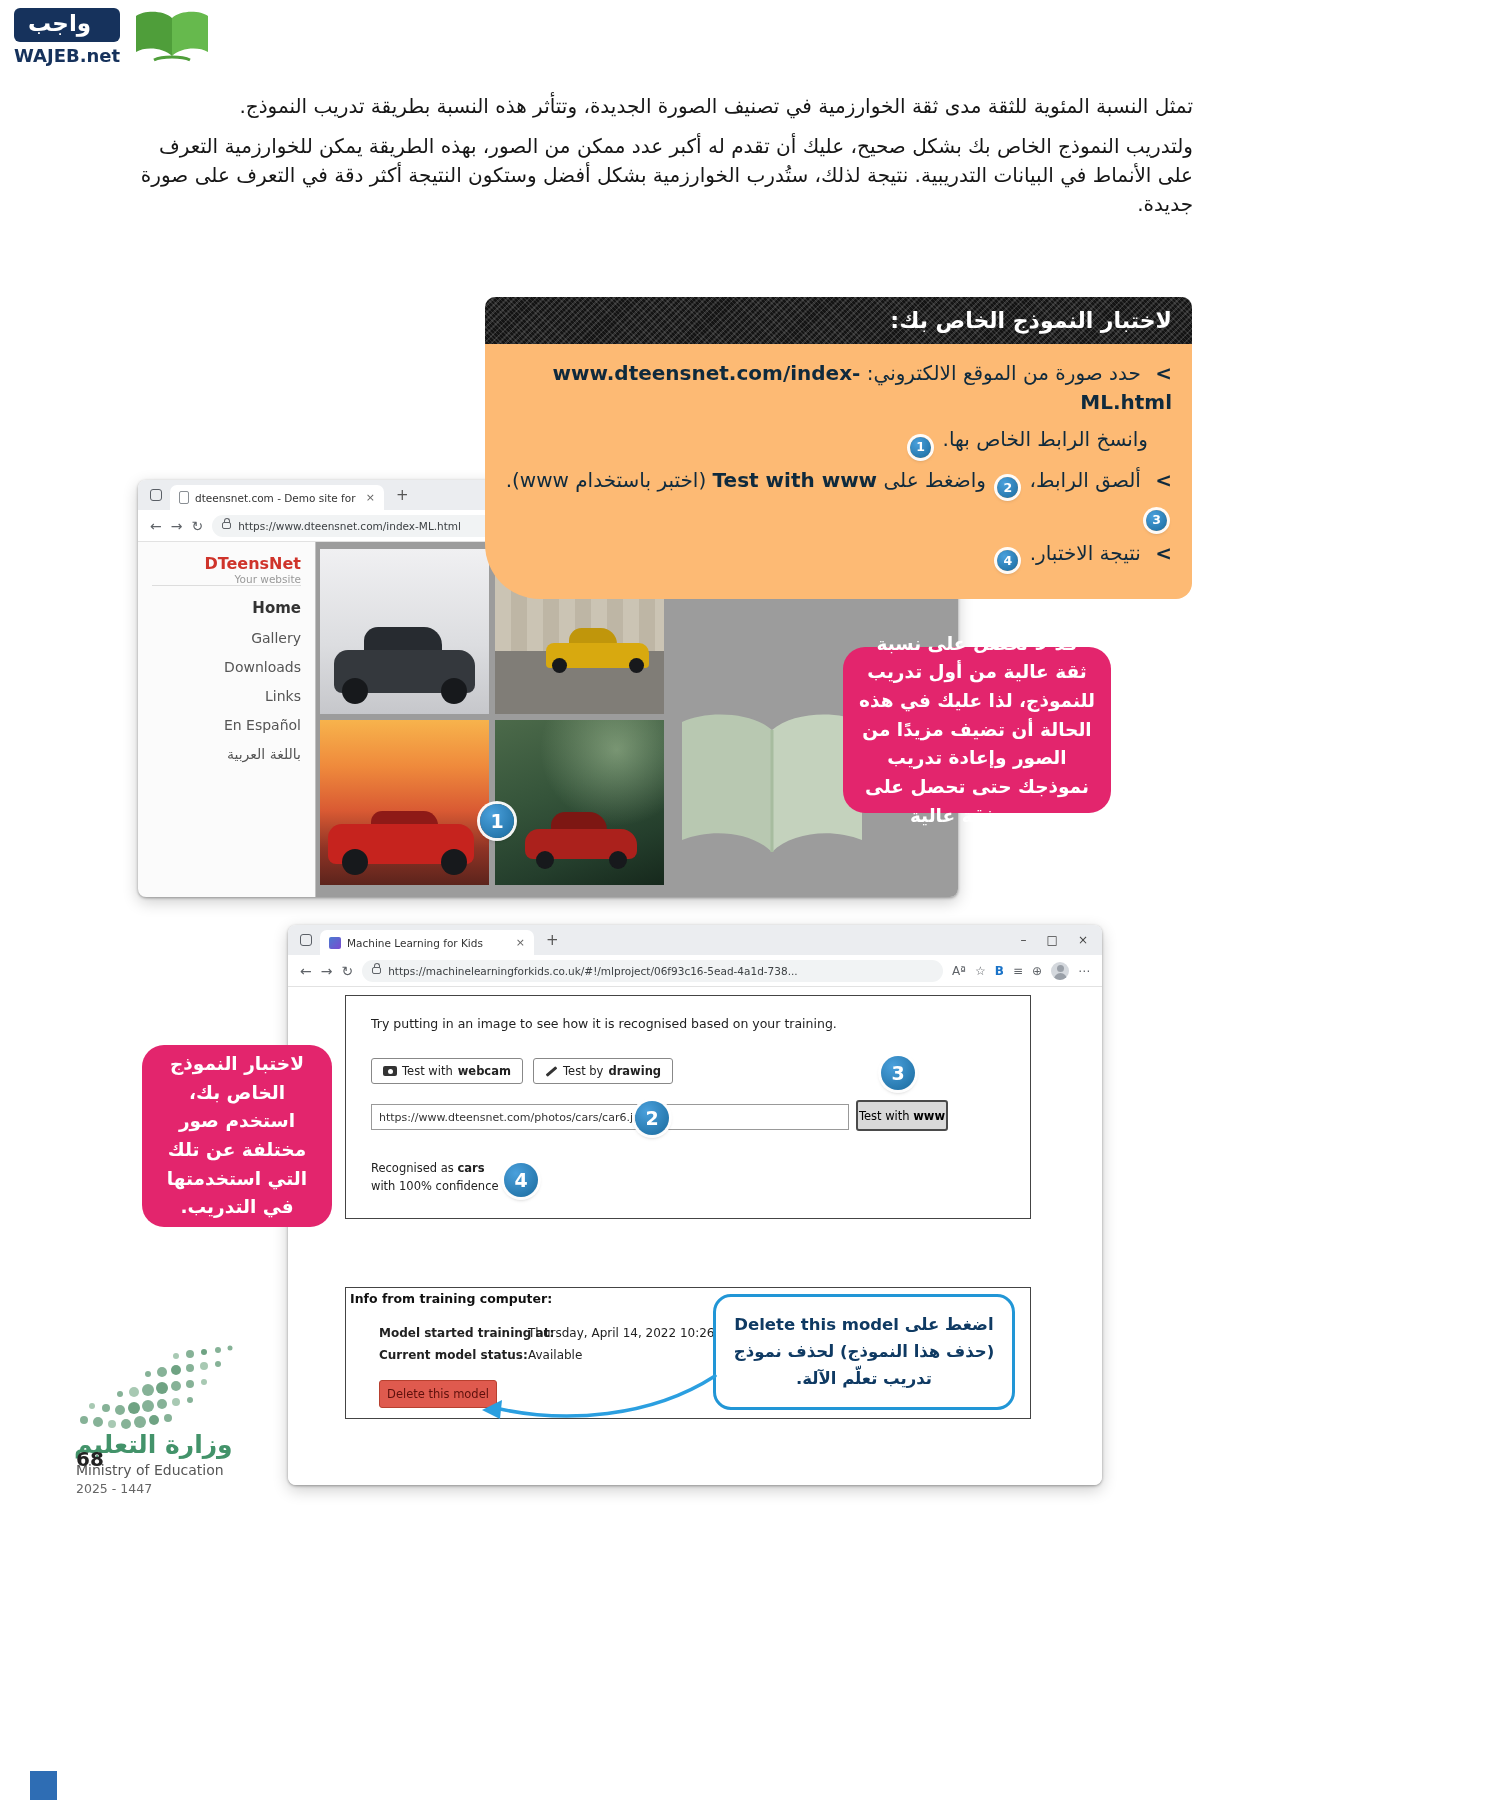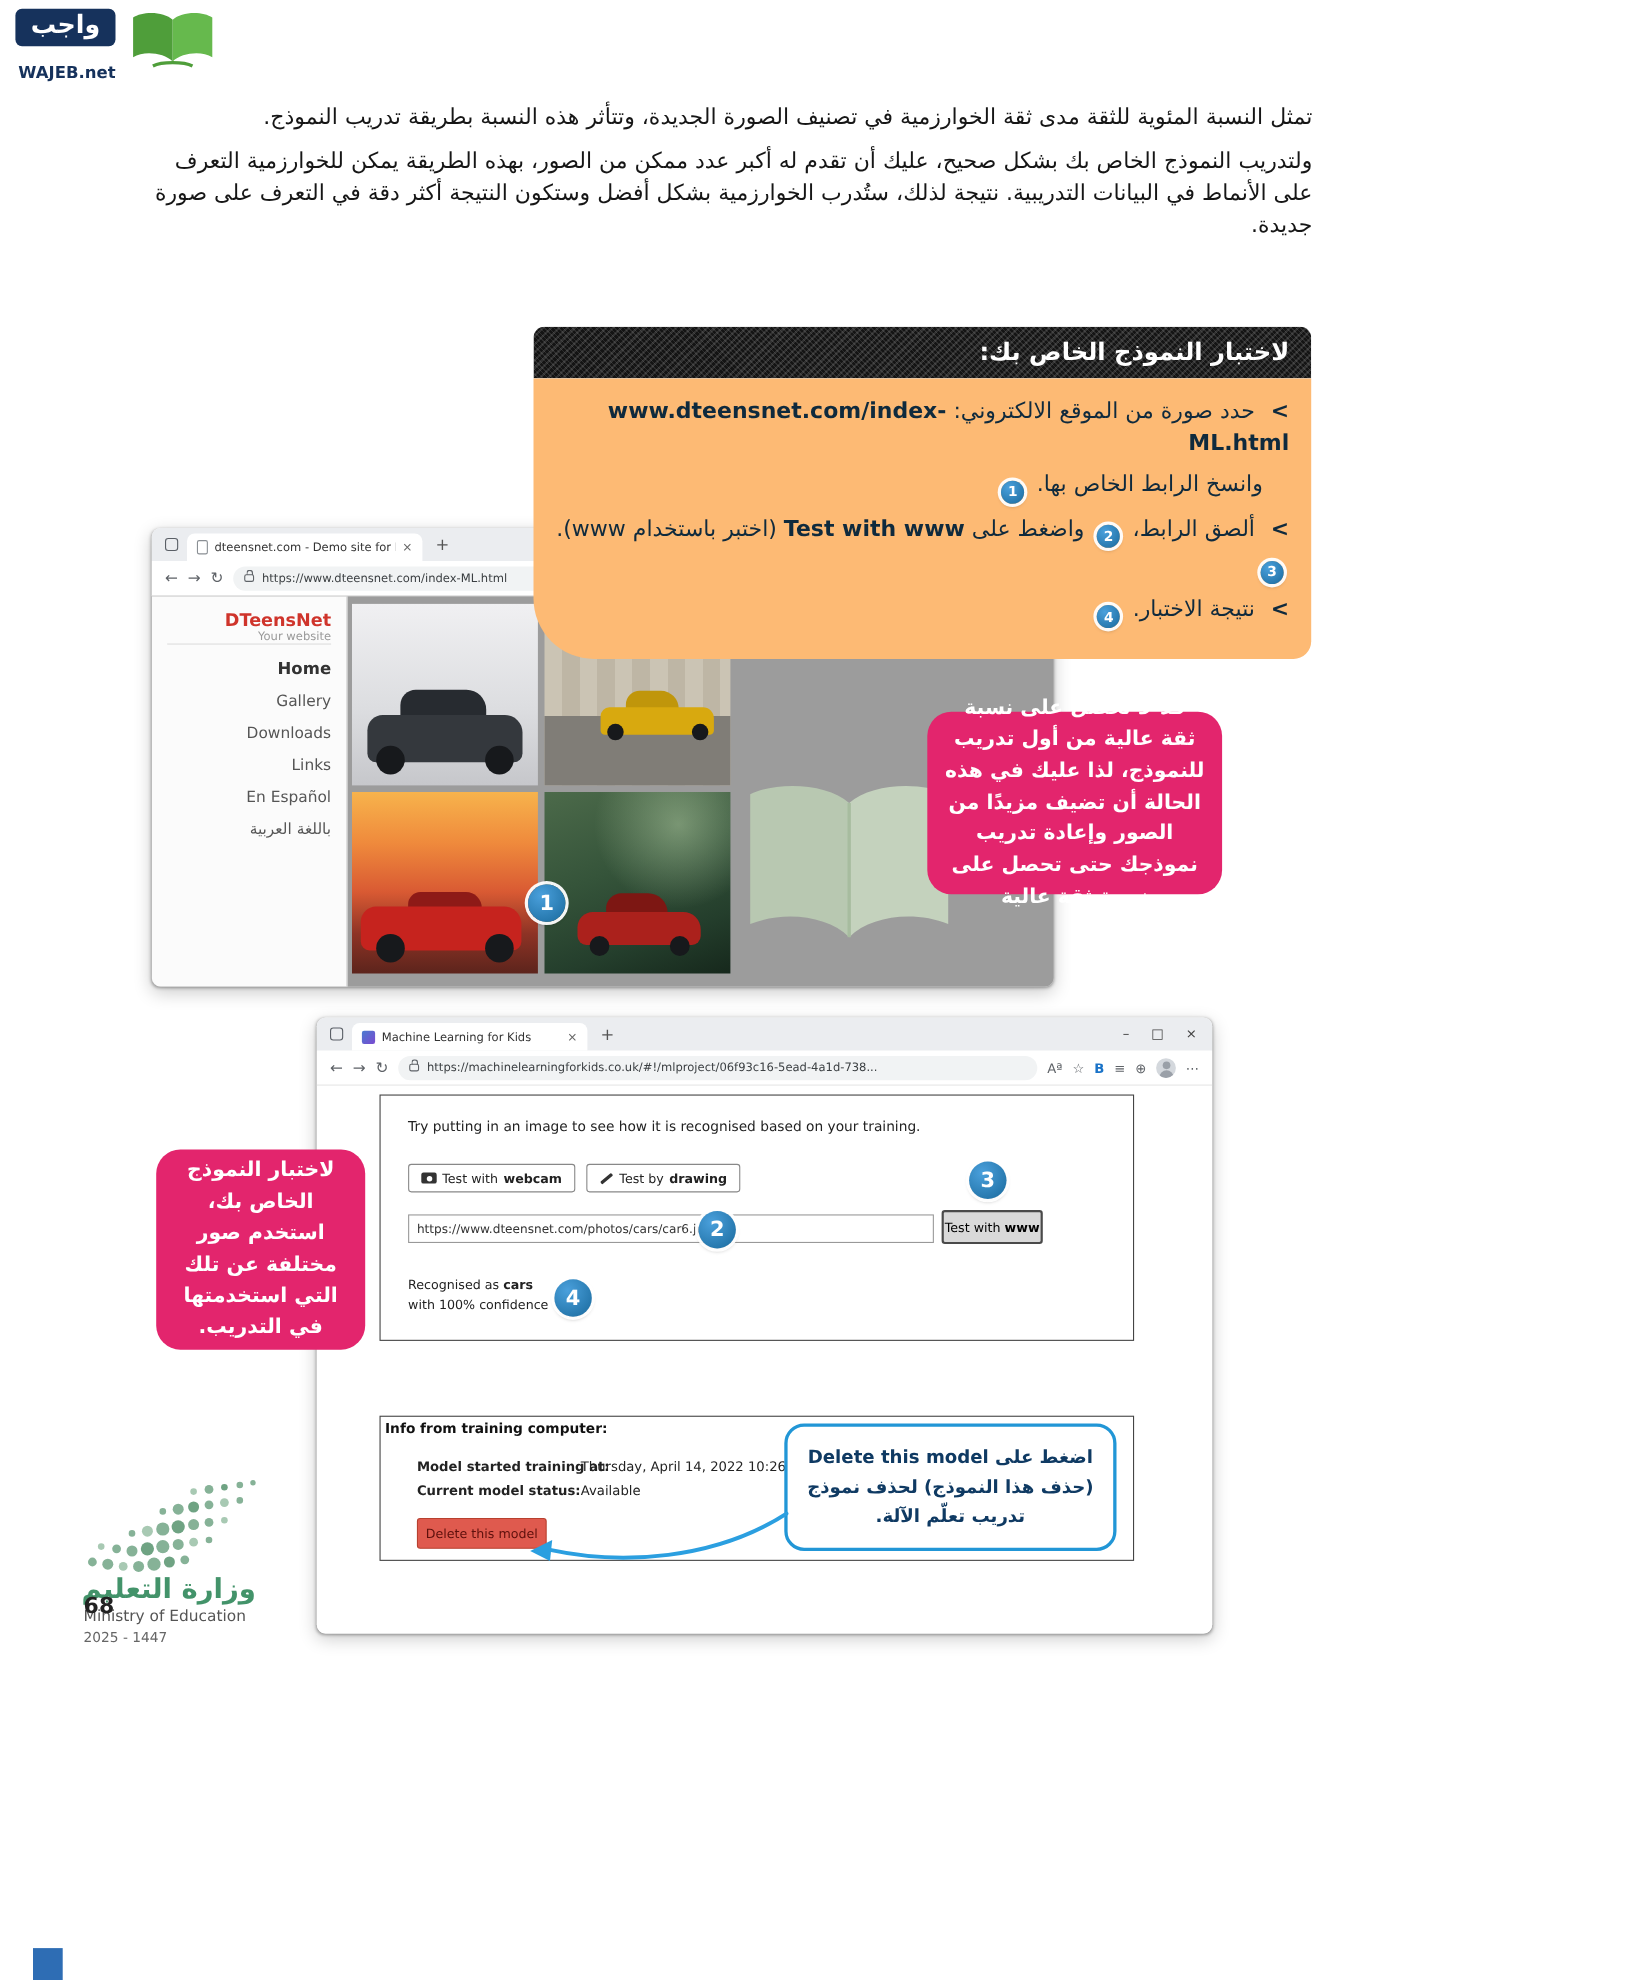--- a/index.html
+++ b/index.html
@@ -3,21 +3,21 @@
 <meta charset="utf-8">
 <style>
   * { margin:0; padding:0; box-sizing:border-box; }
   html,body { background:#e8e8e8; }
   .page { position:relative; width:1500px; height:1800px; background:#ffffff; margin:0 auto;
           font-family:"DejaVu Sans", sans-serif; overflow:hidden; }
 
   
   .wajeb { position:absolute; left:14px; top:8px; display:flex; align-items:flex-start; gap:10px; }
   .wajeb-ar { background:#16325c; color:#fff; font-weight:bold; font-size:23px; padding:2px 14px 6px; border-radius:6px; }
-  .wajeb-net { color:#16325c; font-weight:bold; font-size:15px; margin-top:15px; text-align:right; }
+  .wajeb-net { color:#16325c; font-weight:bold; font-size:18px; margin-top:3px; text-align:left; }
 
   
   .intro { position:absolute; left:135px; top:92px; width:1058px; direction:rtl; text-align:right;
            font-size:20px; color:#161616; line-height:1.45; }
   .intro p { margin-bottom:11px; }
 
   
   .panel { position:absolute; left:485px; top:297px; width:707px; z-index:3; }
   .panel-header { height:47px; border-radius:10px 10px 0 0; color:#fff; font-weight:bold; font-size:22px;
       display:flex; align-items:center; padding:0 20px; direction:rtl;

